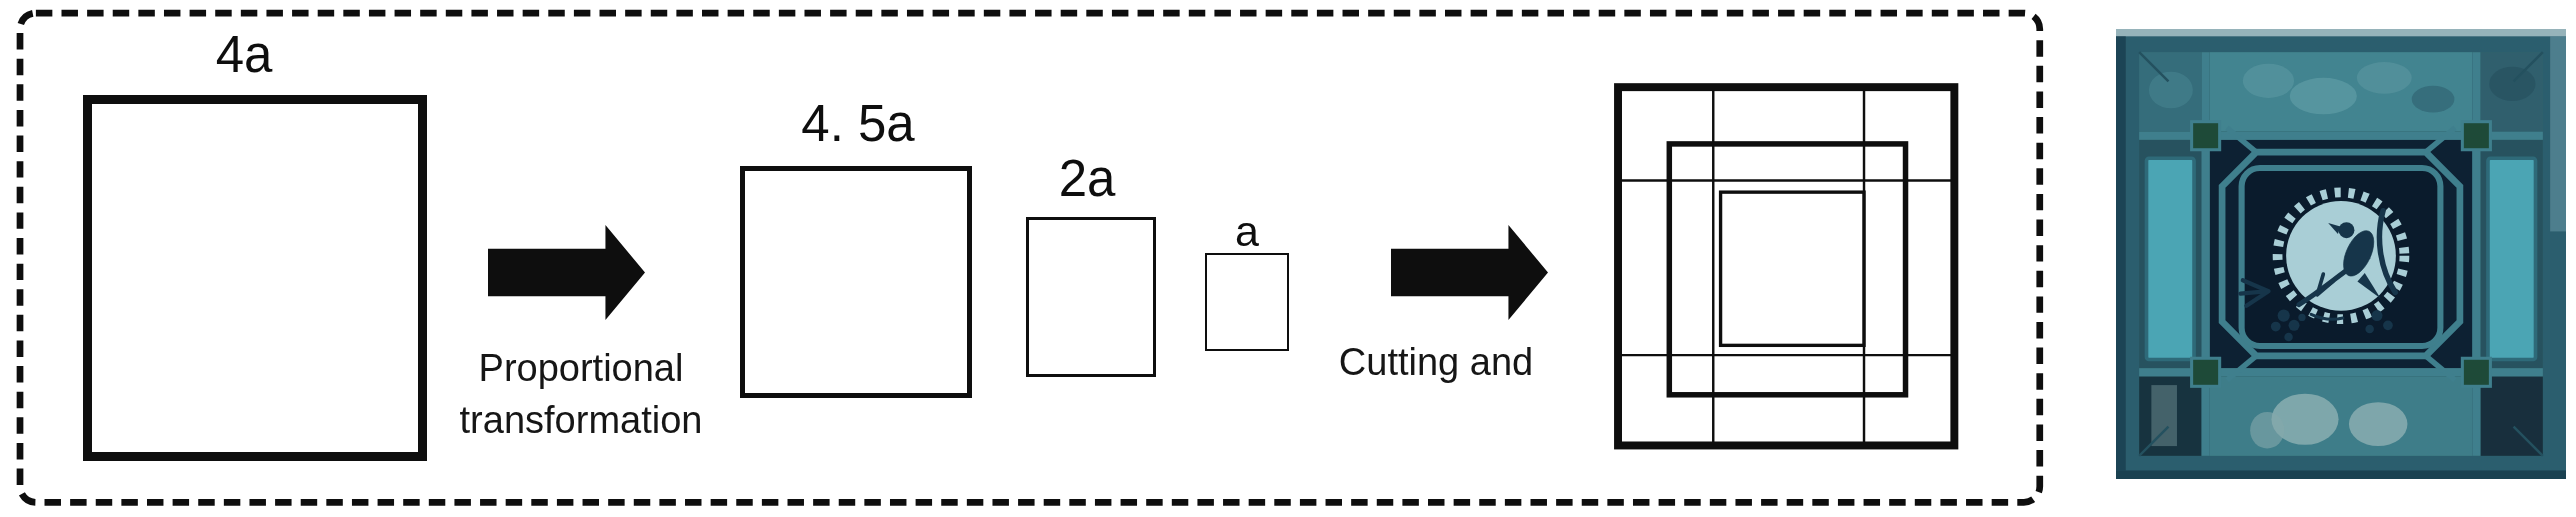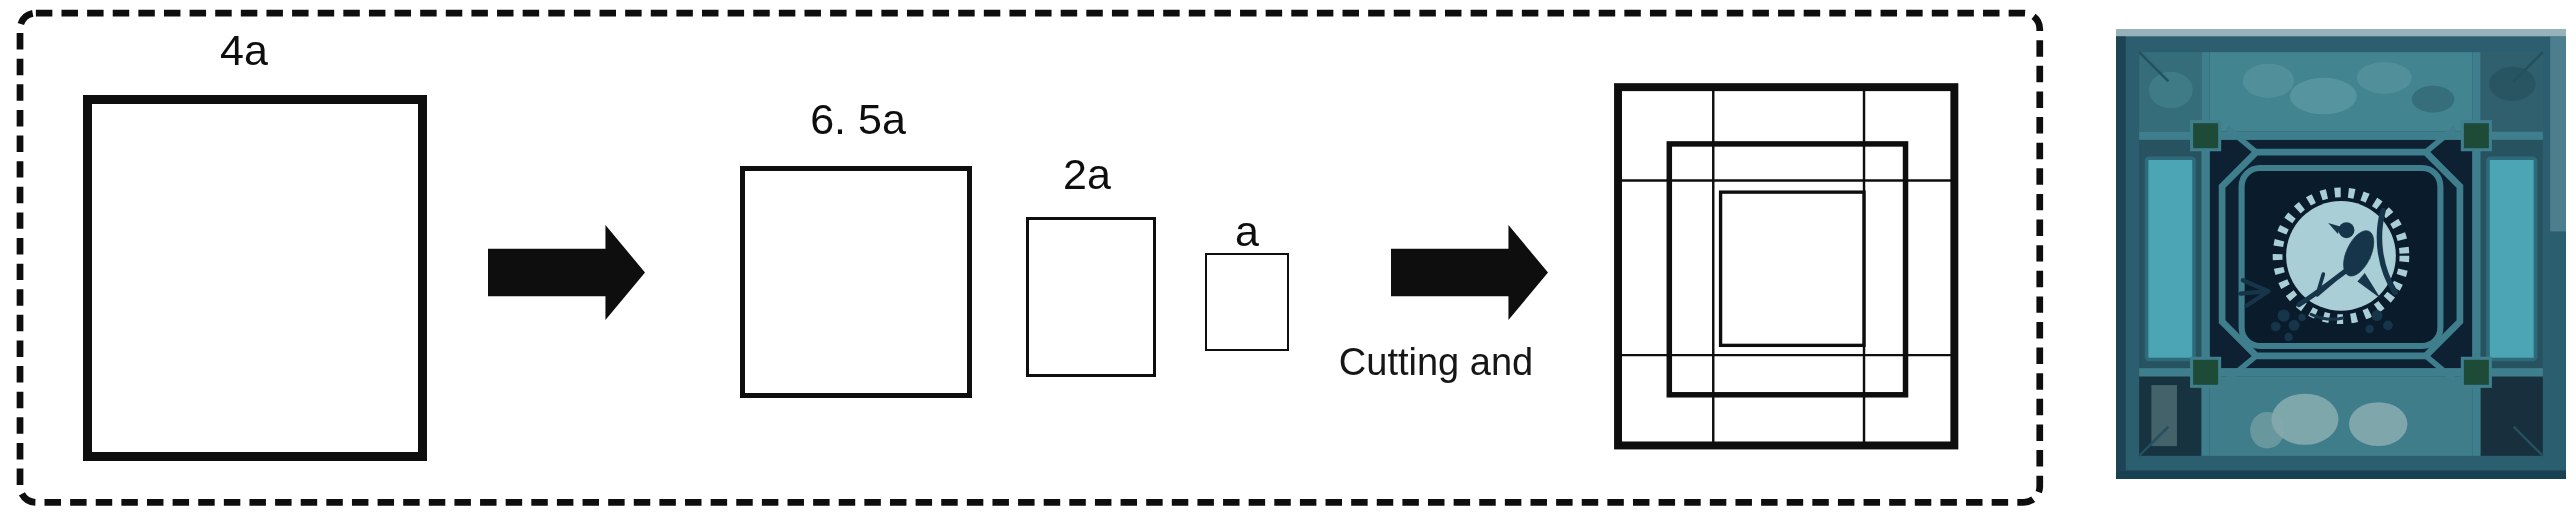--- a/index.html
+++ b/index.html
@@ -15,21 +15,21 @@
     position:absolute;
     box-sizing:border-box;
     border-style:solid;
     border-color:var(--ink,#0e0e0e);
     background:transparent;
   }
   .sq-label{
     position:absolute;
     transform:translateX(-50%);
     color:var(--ink,#0e0e0e);
-    font-size:43px;
+    font-size:51px;
     line-height:1;
     white-space:nowrap;
   }
   .sq-label.small{font-size:43px;}
   .caption{
     position:absolute;
     transform:translateX(-50%);
     text-align:center;
     color:#161616;
     font-size:38px;
@@ -48,22 +48,26 @@
   <svg class="abs" style="left:13.4px;top:6.1px;" width="2035" height="504" viewBox="0 0 3336 826">
     <rect x="11.5" y="11.5" width="3311" height="802" rx="26" class="ink-stroke" stroke-width="11" stroke-dasharray="27 15"></rect>
   </svg>
 
   <div class="sq-label" style="left:244px;top:29px;">4a</div>
   <div class="sq" style="left:83px;top:95px;width:344px;height:366px;border-width:9.2px;"></div>
 
   <svg class="abs" style="left:488px;top:225px;" width="157" height="95" viewBox="0 0 258 156">
     <polygon class="ink-fill" points="0,39 193,39 193,0 258,78 193,156 193,117 0,117"></polygon>
   </svg>
+  <div class="caption" style="left:581px;top:342px;">
+    <div>Proportional</div>
+    <div>transformation</div>
+  </div>
 
-  <div class="sq-label" style="left:858px;top:98px;">6. 5a</div>
+  <div class="sq-label" style="left:858px;top:98px;">4. 5a</div>
   <div class="sq" style="left:740px;top:166px;width:232px;height:232px;border-width:5.5px;"></div>
 
   <div class="sq-label" style="left:1087px;top:153px;text-align:right;">2a</div>
   <div class="sq" style="left:1026px;top:217px;width:130px;height:160px;border-width:3.1px;"></div>
 
   <div class="sq-label small" style="left:1247px;top:210px;">a</div>
   <div class="sq" style="left:1205px;top:253px;width:84px;height:98px;border-width:2.4px;"></div>
 
   <svg class="abs" style="left:1391px;top:225px;" width="157" height="95" viewBox="0 0 258 156">
     <polygon class="ink-fill" points="0,39 193,39 193,0 258,78 193,156 193,117 0,117"></polygon>

